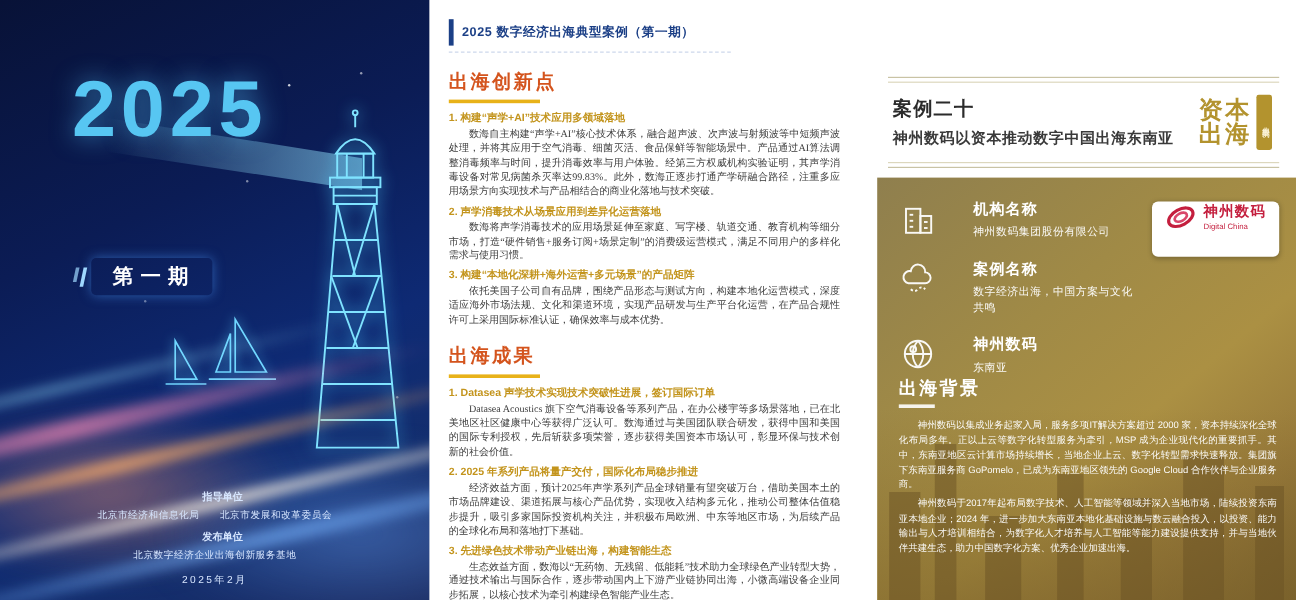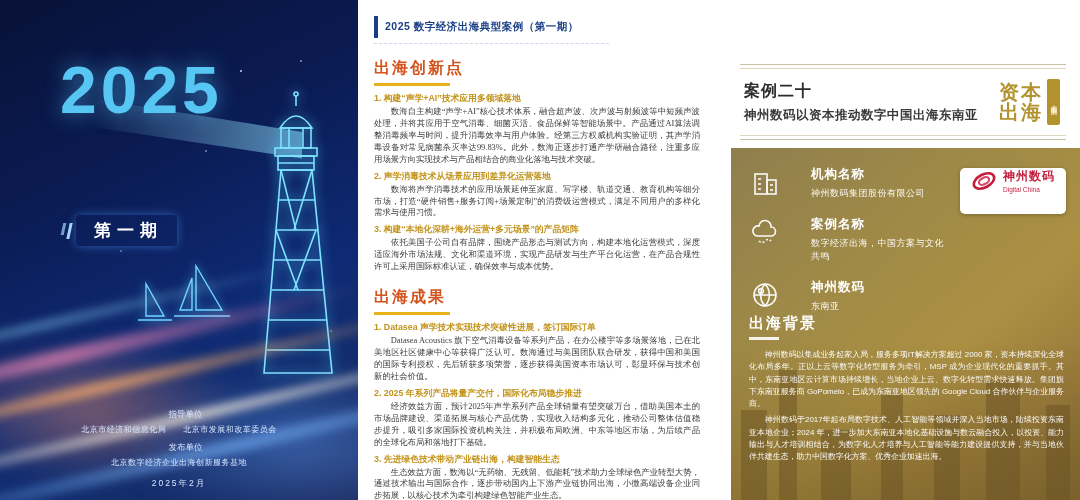--- a/index.html
+++ b/index.html
@@ -31,21 +31,21 @@
   .cover-title { position:absolute; left:62px; top:138px; color:#fff; font-weight:bold; font-size:31px;
     letter-spacing:3px; line-height:1.45; text-shadow:0 0 12px rgba(120,190,255,.45); }
   .issue-badge { position:absolute; left:62px; top:215px; display:flex; align-items:center; gap:5px; }
   .issue-bars { display:flex; gap:3px; }
   .issue-bars i { display:block; width:3px; height:16px; background:#9fd8ff; transform:skewX(-12deg); }
   .issue-bars i:first-child { height:12px; opacity:.7; }
   .issue-pill { background:linear-gradient(90deg,#3f86e0,#16central 0) ,linear-gradient(90deg,#4b93e8,#143c8e); color:#fff;
     font-size:17px; font-weight:bold; letter-spacing:6px; padding:4px 14px 4px 18px; border-radius:4px;
     box-shadow:0 0 10px rgba(80,160,255,.5); }
   .cover-footer { position:absolute; left:0; right:0; bottom:10px; text-align:center; color:#d7e6ff; }
-  .cf-label { font-size:8.5px; font-weight:normal; margin-top:7px;padding-left:13px; }
+  .cf-label { font-size:8.5px; font-weight:bold; margin-top:7px;padding-left:13px; }
   .cf-orgs { font-size:8px; margin-top:3px; letter-spacing:.5px; }
   .cf-date { font-size:8.5px; margin-top:10px; letter-spacing:2px; }
 
   
   .page-middle { position:relative; width:362px; height:500px; background:#fff; flex:none; overflow:hidden;
     padding:16px 20px 0 16px; }
   .m-header { display:flex; align-items:center; gap:7px; padding-bottom:5px; border-bottom:1px dashed #cdd8ec; width:235px; }
   .m-header-bar { width:4px; height:22px; background:#1b3f86; flex:none; }
   .m-header-text { font-size:10.5px; font-weight:bold; color:#1b3f86; letter-spacing:.5px; }
   .sec-h { font-size:16px; font-weight:bold; color:#d4541d; letter-spacing:2px; margin-top:14px; }

